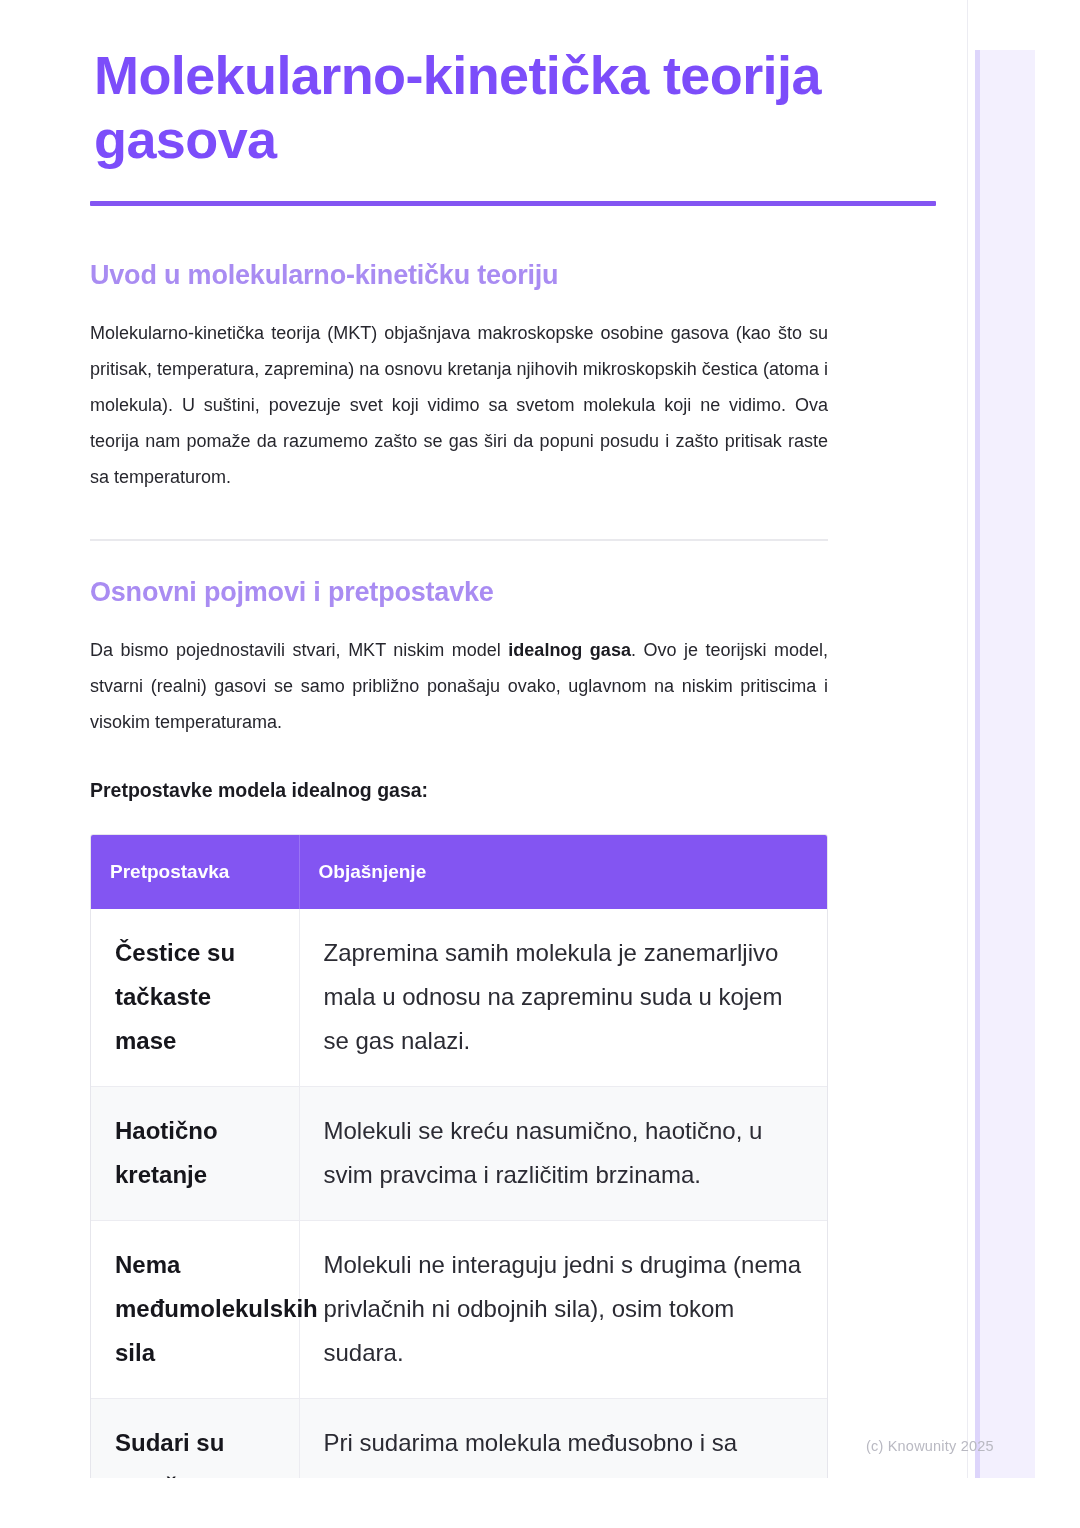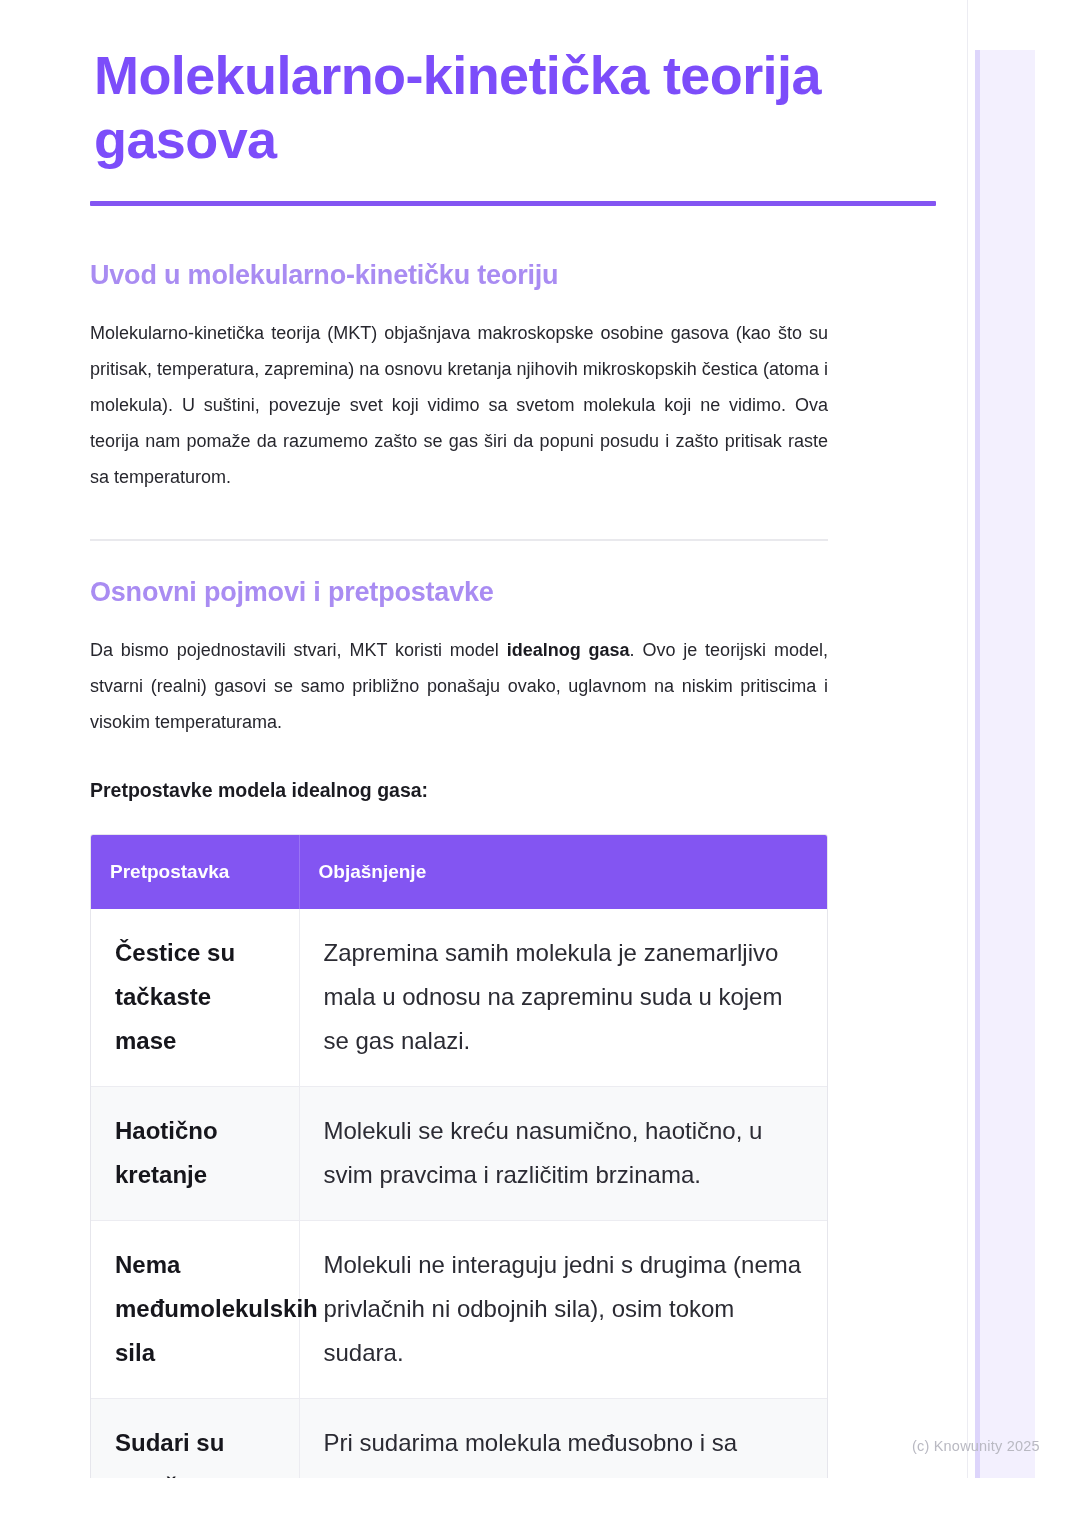--- a/index.html
+++ b/index.html
@@ -157,21 +157,21 @@
   table.assump tbody td.term {
     font-weight: 700;
     color: #16161c;
     line-height: 1.85;
   }
   table.assump tbody tr.alt td { background: #f8f9fa; }
 
   
   .watermark {
     position: absolute;
-    left: 912px;
+    left: 866px;
     top: 1438px;
     font-size: 14.5px;
     color: #b9b9c2;
     white-space: nowrap;
     letter-spacing: 0.2px;
   }
 </style>
 </head>
 <body>
 
@@ -186,21 +186,21 @@
 
     <div class="section sec-1">
       <h2 class="section-heading">Uvod u molekularno-kinetičku teoriju</h2>
       <p class="para">Molekularno-kinetička teorija (MKT) objašnjava makroskopske osobine gasova (kao što su pritisak, temperatura, zapremina) na osnovu kretanja njihovih mikroskopskih čestica (atoma i molekula). U suštini, povezuje svet koji vidimo sa svetom molekula koji ne vidimo. Ova teorija nam pomaže da razumemo zašto se gas širi da popuni posudu i zašto pritisak raste sa temperaturom.</p>
     </div>
 
     <div class="soft-divider"></div>
 
     <div class="section sec-2">
       <h2 class="section-heading">Osnovni pojmovi i pretpostavke</h2>
-      <p class="para"><span>Da bismo pojednostavili stvari, MKT koristi model </span><b>idealnog gasa</b><span>. Ovo je teorijski model, stvarni (realni) gasovi se samo približno ponašaju ovako, uglavnom na niskim pritiscima i visokim temperaturama.</span></p>
+      <p class="para"><span>Da bismo pojednostavili stvari, MKT niskim model </span><b>idealnog gasa</b><span>. Ovo je teorijski model, stvarni (realni) gasovi se samo približno ponašaju ovako, uglavnom na niskim pritiscima i visokim temperaturama.</span></p>
 
       <p class="lead-in">Pretpostavke modela idealnog gasa:</p>
 
       <div class="tbl-wrap">
         <table class="assump">
           <colgroup>
               <col class="c1">
               <col class="c2">
             </colgroup>
           <thead>

